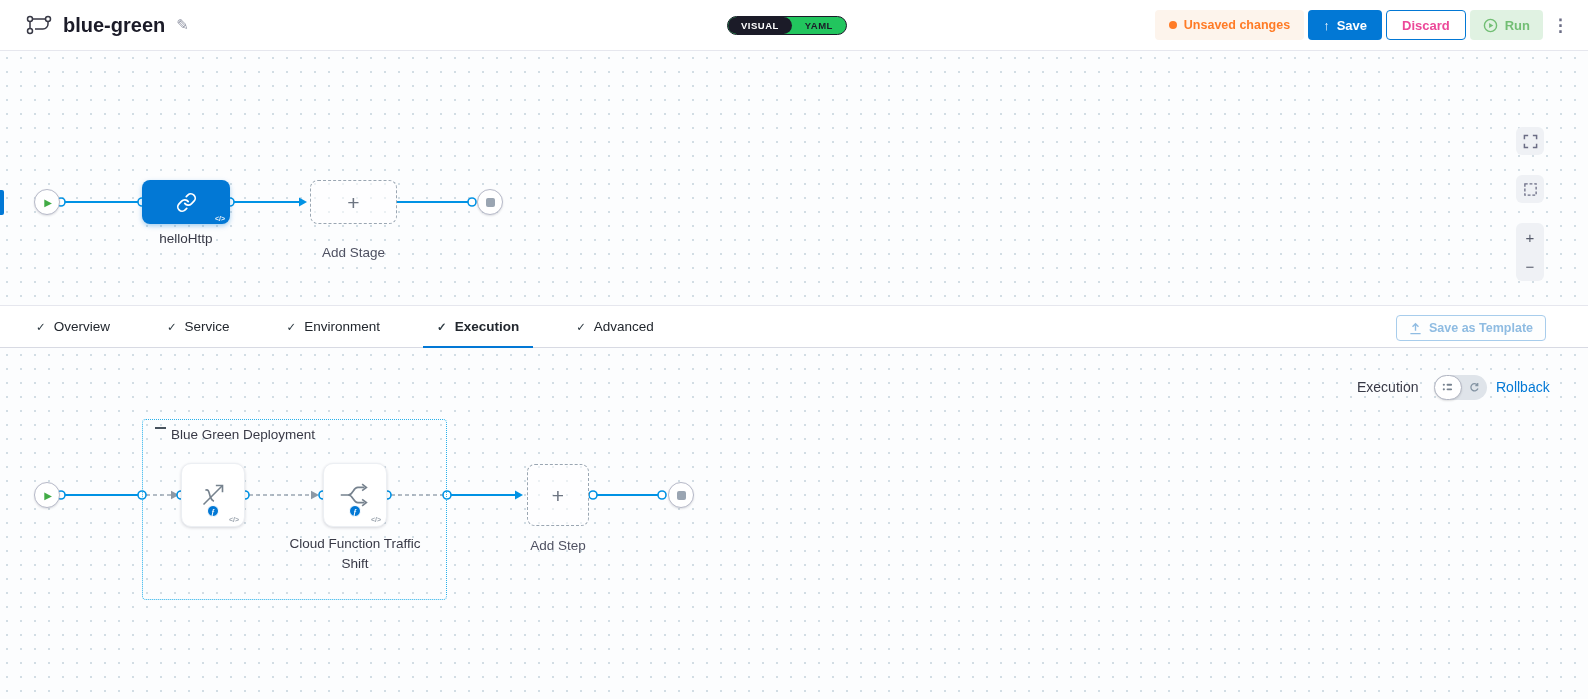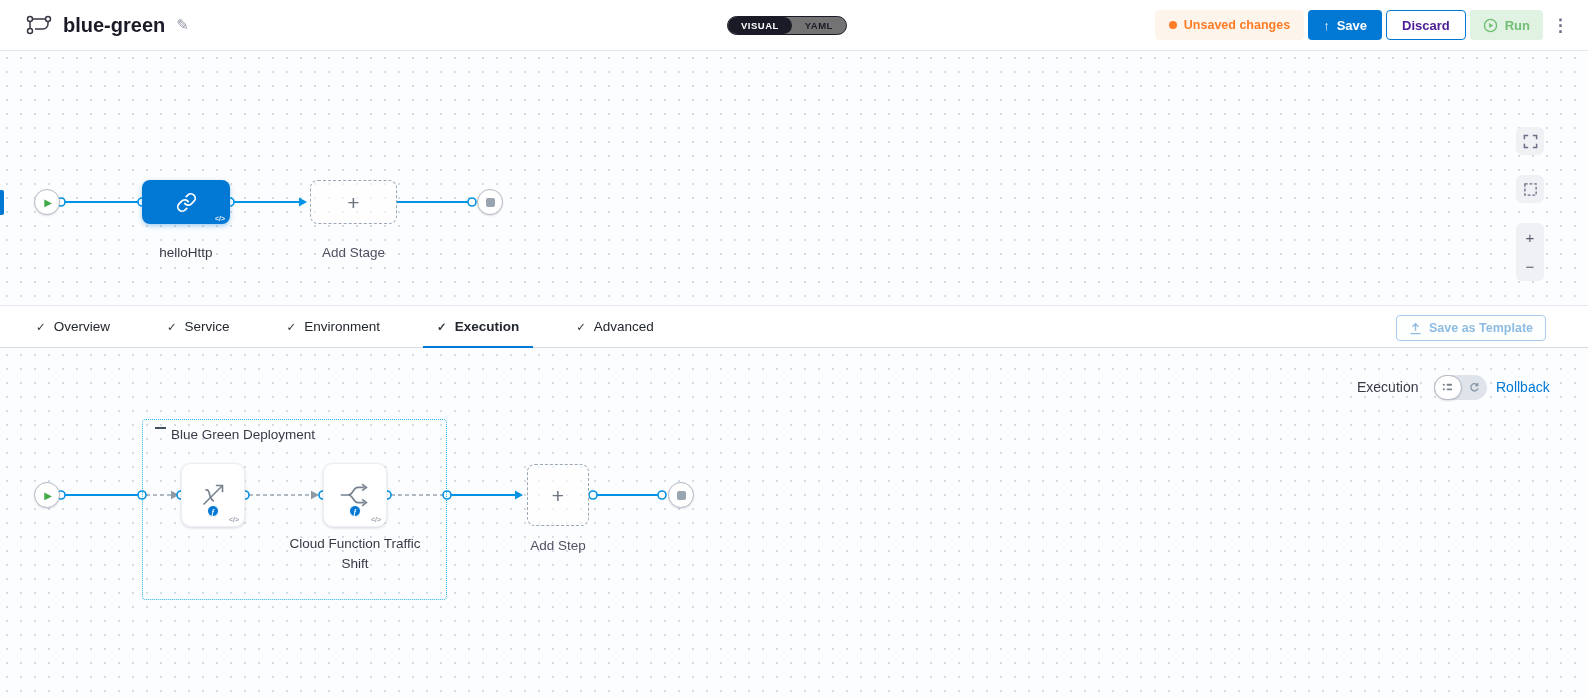--- a/index.html
+++ b/index.html
@@ -15,36 +15,36 @@
     display:flex; align-items:center; height:51px;
     padding:0 14px 0 26px; background:#fff;
     border-bottom:1px solid #e6e7ee; position:relative; z-index:3;
   }
   .pipe-icon { margin-right:11px; display:flex; align-items:center; }
   .title { font-size:20px; font-weight:700; color:#1b1b28; }
   .edit-ic { margin-left:11px; color:#9296a5; font-size:15px; cursor:pointer; }
   .view-toggle {
     position:absolute; left:727px; top:16px; height:19px;
     display:flex; align-items:stretch; border:1px solid #1b1b28;
-    border-radius:10px; background:#737373; overflow:hidden;
+    border-radius:10px; background:#22c55e; overflow:hidden;
   }
   .seg { font-size:9.5px; font-weight:700; letter-spacing:.5px; padding:0 13px;
          display:flex; align-items:center; color:#1b1b28; cursor:pointer; }
   .seg.sel { background:#1b1b28; color:#fff; border-radius:9px; }
   .topbar-right { margin-left:auto; display:flex; align-items:center; gap:4px; }
   .unsaved { display:flex; align-items:center; gap:7px; background:#fdf4ec;
     color:#ff7b26; font-weight:700; font-size:12.5px; padding:0 14px; height:30px;
     border-radius:4px; }
   .unsaved .dot { width:8px; height:8px; border-radius:50%; background:#ff7b26; }
   .btn { font-family:inherit; display:flex; align-items:center; gap:7px;
     font-size:13px; font-weight:700; border-radius:4px; padding:0 15px; height:30px;
     border:none; cursor:pointer; background:#fff; }
   .btn.save { background:#0278d5; color:#fff; }
   .btn.save .up { font-size:13px; }
-  .btn.discard { color:#4c1d95; border:1px solid #0278d5; }
+  .btn.discard { color:#ec4899; border:1px solid #0278d5; }
   .btn.run { background:#d9efdb; color:#4faf52; opacity:.8; padding:0 13px; }
   .kebab { color:#6b6d85; font-size:17px; padding:0 5px; cursor:pointer; font-weight:700; }
 
   
   .canvas {
     position:relative;
     background-color:#fcfdfe;
     background-image: radial-gradient(circle, #d2dde4 1px, transparent 1.3px);
     background-size: 14px 14px;
   }
@@ -195,21 +195,21 @@
 
   <div class="stage-node">
     <span style="display:flex">
       <svg width="21" height="21" viewBox="0 0 24 24" fill="none" stroke="#fff" stroke-width="2" stroke-linecap="round">
         <path d="M10 13a5 5 0 0 0 7.54.54l3-3a5 5 0 0 0-7.07-7.07l-1.72 1.71"></path>
         <path d="M14 11a5 5 0 0 0-7.54-.54l-3 3a5 5 0 0 0 7.07 7.07l1.71-1.71"></path>
       </svg>
     </span>
     <span class="codemark-w">&lt;/&gt;</span>
   </div>
-  <div class="node-label" style="left:142px; width:88px; top:194px;">helloHttp</div>
+  <div class="node-label" style="left:142px; width:88px; top:180px;">helloHttp</div>
 
   <div class="add-box" style="left:310px; top:129px; width:87px; height:44px;">
     <span class="plus-glyph">+</span>
   </div>
   <div class="node-label dim" style="left:306px; width:95px; top:194px;">Add Stage</div>
 
   <div class="round-node" style="left:477px; top:138px;">
     <span class="stop-glyph"></span>
   </div>
 

